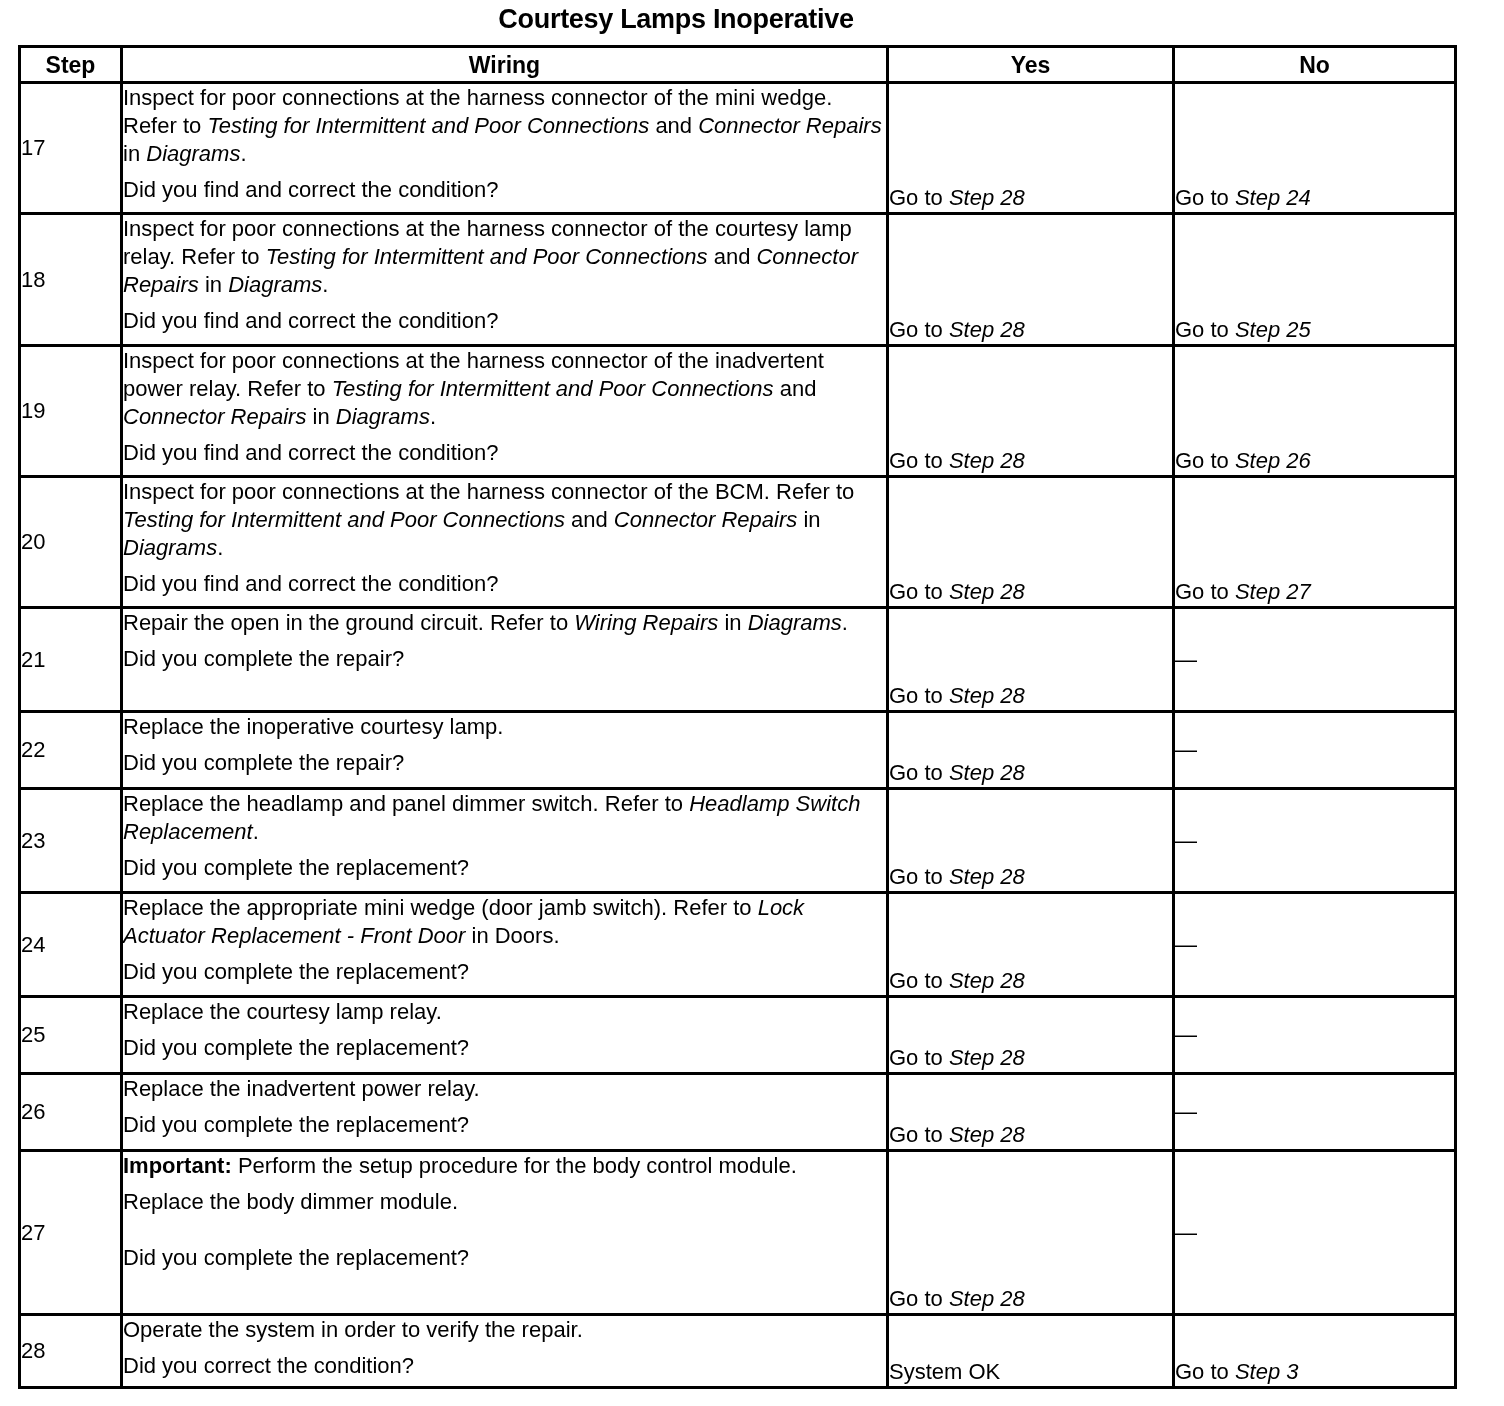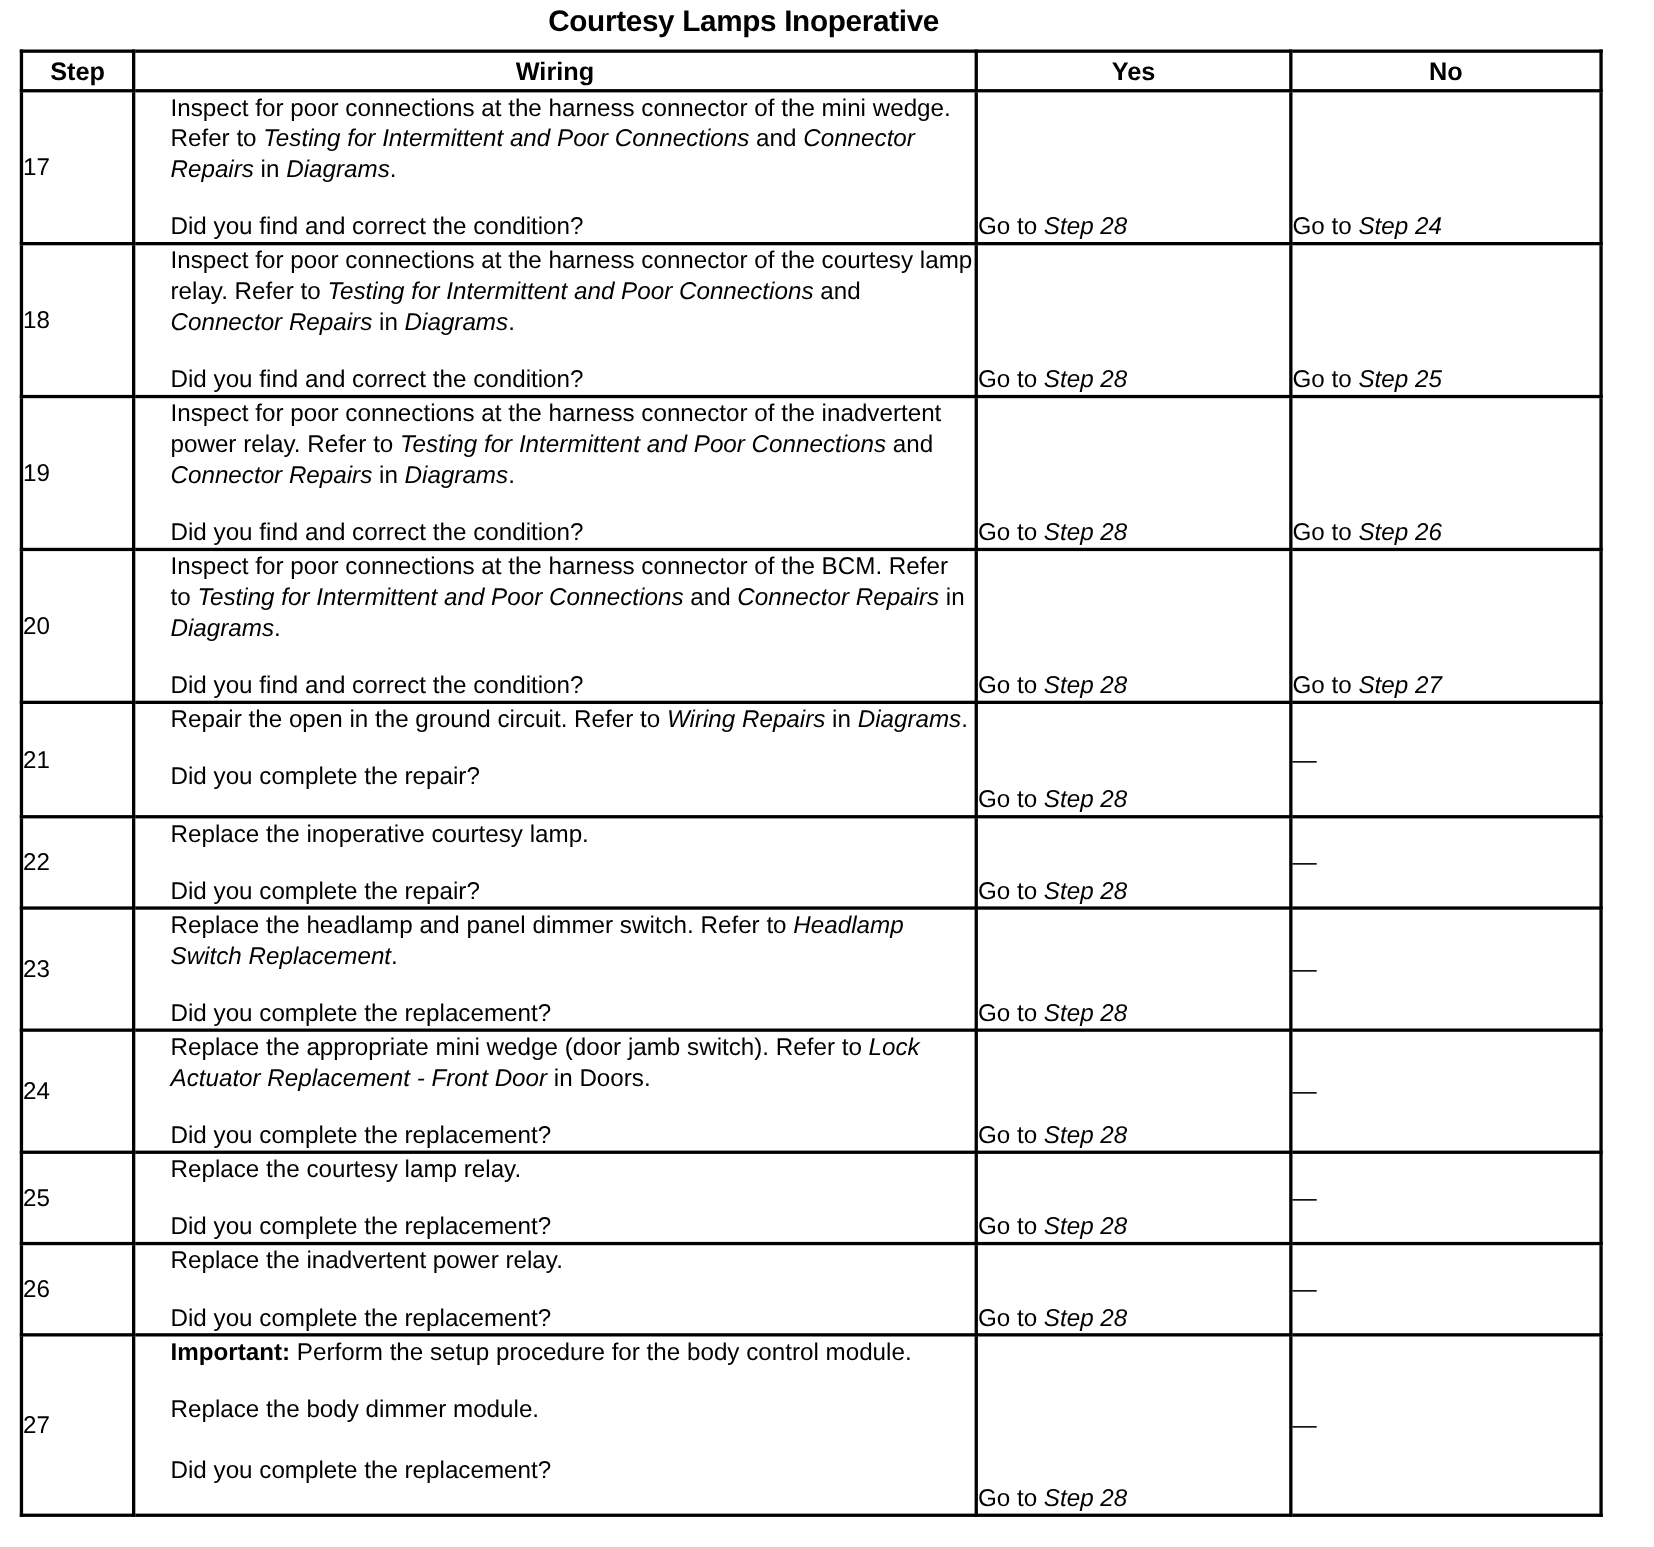--- a/index.html
+++ b/index.html
@@ -23,22 +23,22 @@
     }
     table.diag th {
       font-weight: bold; height: 33px; font-size: 23px; text-align: center;
     }
     col.c-step { width: 102px; }
     col.c-action { width: 766px; }
     col.c-yes { width: 286px; }
     col.c-no { width: 282px; }
     td.step { text-align: left; vertical-align: middle; }
     td.action { vertical-align: top; padding: 6px 10px 6px 12px; }
-    td.action p { margin: 0; padding-left: 32px; }
-    td.action p.q { margin-top: 24px; }
+    td.action p { margin: 0; }
+    td.action p.q { margin-top: 8px; }
     td.action p.gap { margin-top: 28px; }
     td.yes, td.no { text-align: left; vertical-align: bottom; padding-bottom: 6px; }
     td.no.dash { vertical-align: middle; padding-bottom: 0; }
     .ital { font-style: italic; }
     .bold { font-weight: bold; }
   </style>
 </head>
 <body>
 
 <div class="title">Courtesy Lamps Inoperative</div>
@@ -152,14 +152,23 @@
       <tr style="height: 164px;">
         <td class="step">27</td>
         <td class="action">
           <p><span class="bold">Important:</span><span> Perform the setup procedure for the body control module.</span></p>
           <p class="q"><span>Replace the body dimmer module.</span></p>
           <p class="gap">Did you complete the replacement?</p>
         </td>
         <td class="yes"><span>Go to </span><span class="ital">Step 28</span></td>
         <td class="no dash"><span>—</span></td>
       </tr>
+      <tr style="height: 73px;">
+        <td class="step">28</td>
+        <td class="action">
+          <p><span>Operate the system in order to verify the repair.</span></p>
+          <p class="q">Did you correct the condition?</p>
+        </td>
+        <td class="yes"><span>System OK</span></td>
+        <td class="no"><span>Go to </span><span class="ital">Step 3</span></td>
+      </tr>
     </tbody>
 </table>
 
 </body></html>

